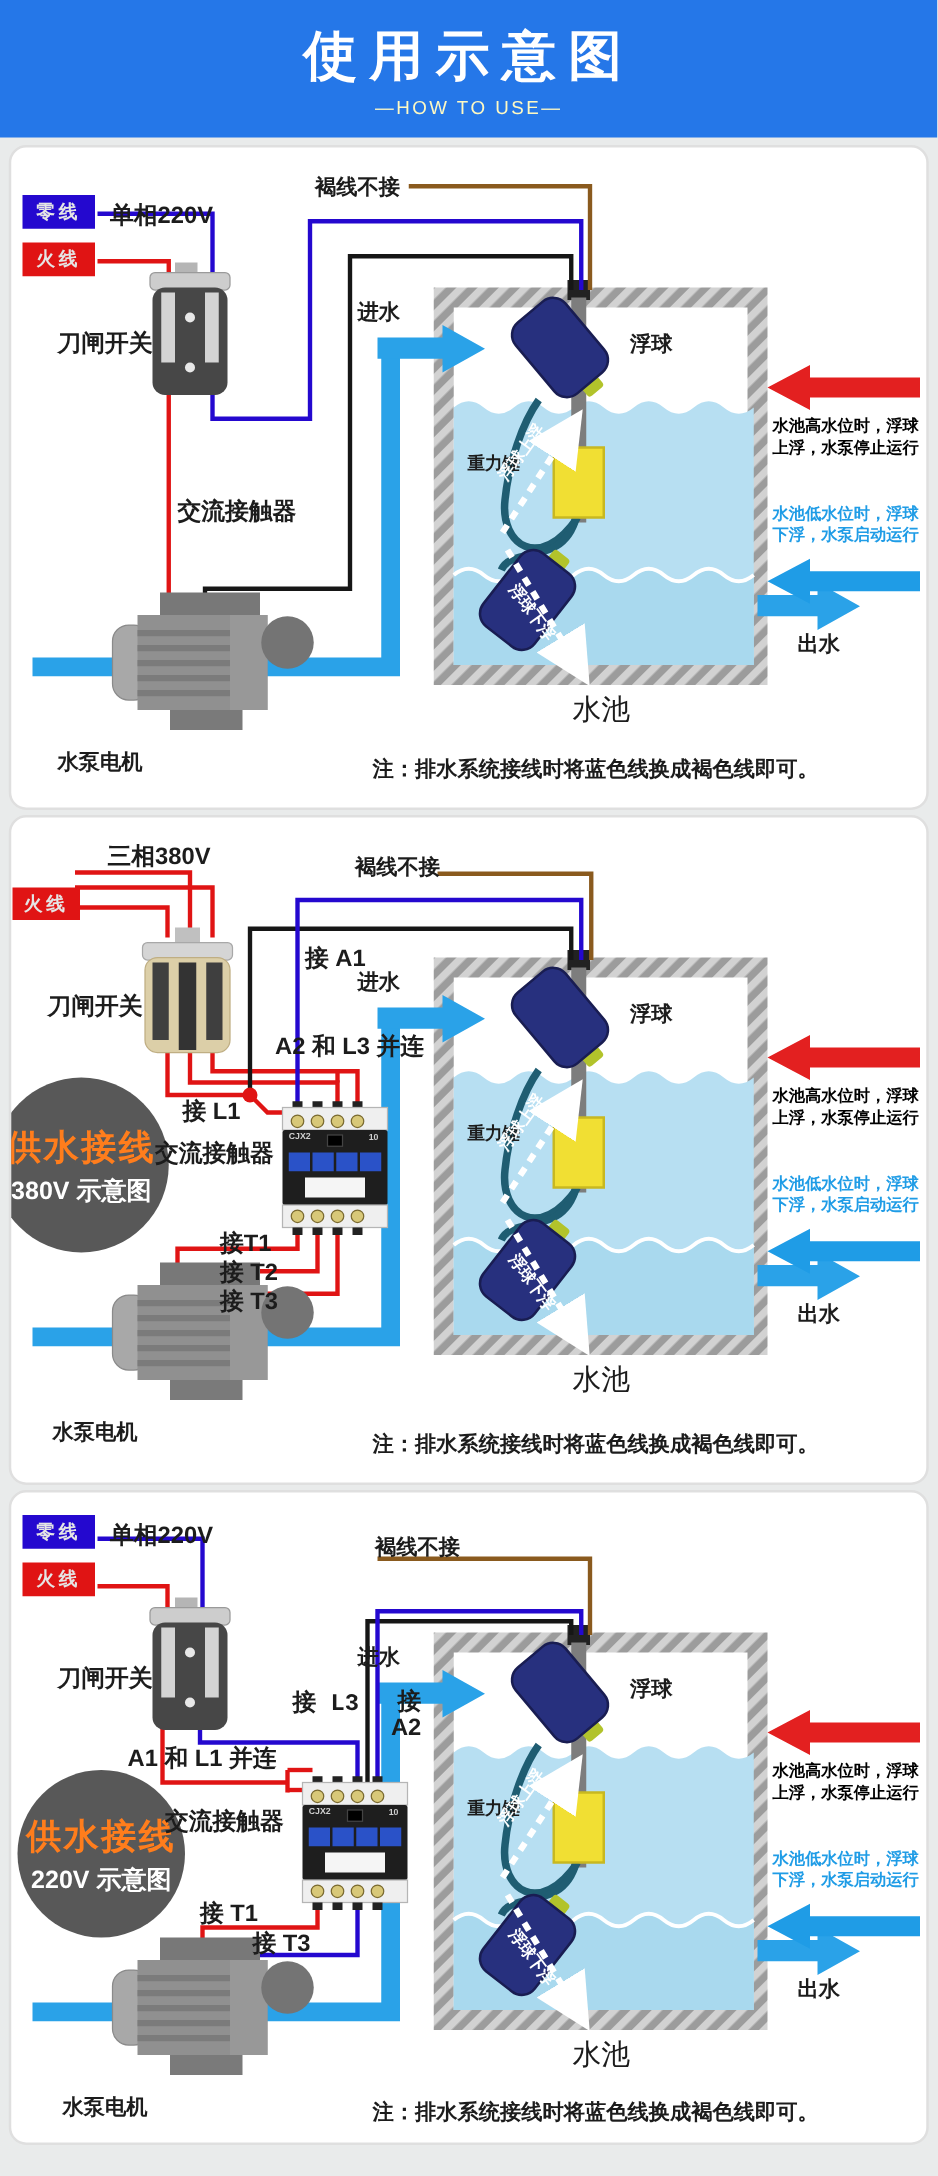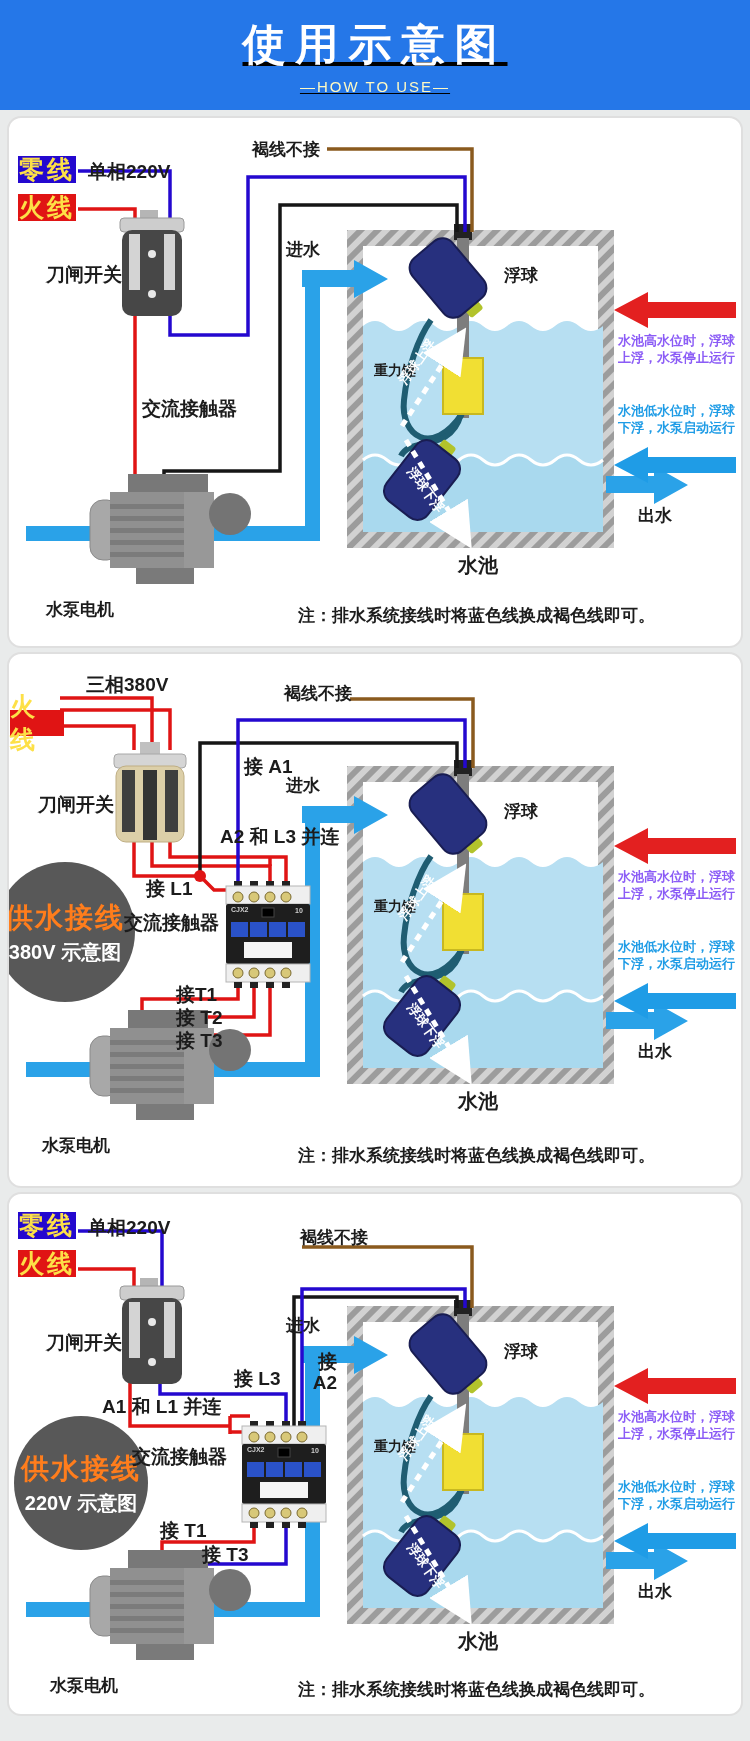--- a/index.html
+++ b/index.html
@@ -1,37 +1,37 @@
 <!DOCTYPE html>
 <html><head>
 <meta charset="utf-8">
 <style>
   html,body{margin:0;padding:0;}
   body{width:750px;font-family:"Liberation Sans","DejaVu Sans",sans-serif;background:#e9ebeb;}
   .page{position:relative;width:750px;height:1741px;background:#e9ebeb;overflow:hidden;}
   .hdr{position:absolute;left:0;top:0;width:750px;height:110px;background:#2577e8;
-       display:flex;flex-direction:column;align-items:center;justify-content:center;text-decoration:underline;}
+       display:flex;flex-direction:column;align-items:center;justify-content:center;}
   .hdr .t{color:#fff;font-size:43px;font-weight:bold;letter-spacing:10px;}
   .hdr .s{color:#fef9c3;font-size:15px;margin-top:4px;letter-spacing:2px;}
   .panel{position:absolute;left:7px;width:732px;background:#fff;border:2px solid #dfdfdf;
          border-radius:14px;overflow:hidden;}
   .p1{top:116px;height:528px;}
   .p2{top:652px;height:532px;}
   .p3{top:1192px;height:520px;}
   .art{position:absolute;left:0;top:0;z-index:1;}
   .lbl{position:absolute;z-index:2;white-space:nowrap;color:#1c1c1c;}
   .b17{font-size:17px;font-weight:bold;}
   .b19{font-size:19px;font-weight:bold;}
-  .b20{font-size:20px;font-weight:bold;}
+  .b20{font-size:23px;font-weight:normal;}
   .b14{font-size:14px;font-weight:bold;text-align:right;}
   .tag{display:flex;align-items:center;justify-content:center;width:58px;height:27px;
-       color:#fde047;font-size:25px;font-weight:bold;letter-spacing:3px;z-index:2;position:absolute;}
+       color:#e5e5e5;font-size:15px;font-weight:bold;letter-spacing:3px;z-index:2;position:absolute;}
   .tag.n{background:#2408cf;}
   .tag.l{background:#e01414;}
-  .rnote{color:#8b5cf6;font-size:13px;font-weight:bold;}
+  .rnote{color:#000000;font-size:13px;font-weight:bold;}
   .bnote{color:#1f9ce6;font-size:13px;font-weight:bold;}
   .wrot{color:#fff;font-size:13px;font-weight:bold;transform-origin:0 50%;}
   .up{transform:rotate(-54deg);}
   .dn{transform:rotate(54deg);}
   .badge{position:absolute;border-radius:50%;background:#585858;z-index:0;
          display:flex;flex-direction:column;align-items:center;justify-content:center;}
   .badge .bt{color:#ff7d1c;font-size:28px;font-weight:bold;letter-spacing:2px;}
   .badge .bs{color:#fff;font-size:20px;font-weight:bold;margin-top:2px;}
   .mdl{position:absolute;z-index:2;color:#cfcfcf;font-size:7px;font-weight:bold;}
   .a2wrap{width:26px;white-space:normal;line-height:1.1;text-align:right;}
@@ -260,21 +260,21 @@
       </g>
       <use href="#sym-pump" transform="translate(88,356)"></use>
       <use href="#sym-switch-dark" transform="translate(118,84)"></use>
       <use href="#sym-contactor" transform="translate(240,232)"></use>
     </svg>
     <div class="tag n" style="left:9px;top:18px;">零线</div>
     <span class="lbl b19" style="left:79px;top:21px;">单相220V</span>
     <div class="tag l" style="left:9px;top:56px;">火线</div>
     <span class="lbl b17" style="left:291px;top:32px;">褐线不接</span>
     <span class="lbl b19" style="left:37px;top:136px;">刀闸开关</span>
-    <span class="lbl b19" style="left:225px;top:172px;">接 L3</span>
+    <span class="lbl b19" style="left:225px;top:155px;font-family:Liberation Mono, monospace;">接 L3</span>
     <span class="lbl b19 a2wrap" style="left:302px;top:158px;">接 A2</span>
     <span class="lbl b19" style="left:93px;top:200px;">A1 和 L1 并连</span>
     <span class="lbl b19" style="left:123px;top:250px;">交流接触器</span>
     <span class="mdl" style="left:238px;top:252px;">CJX2</span>
     <span class="mdl" style="left:302px;top:253px;">10</span>
     <span class="lbl b19" style="left:151px;top:324px;">接 T1</span>
     <span class="lbl b19" style="left:193px;top:348px;">接 T3</span>
     <span class="lbl b17" style="left:277px;top:120px;">进水</span>
     <span class="lbl b17" style="left:495px;top:146px;">浮球</span>
     <span class="lbl b14" style="left:365px;top:244px;">重力锤</span>

